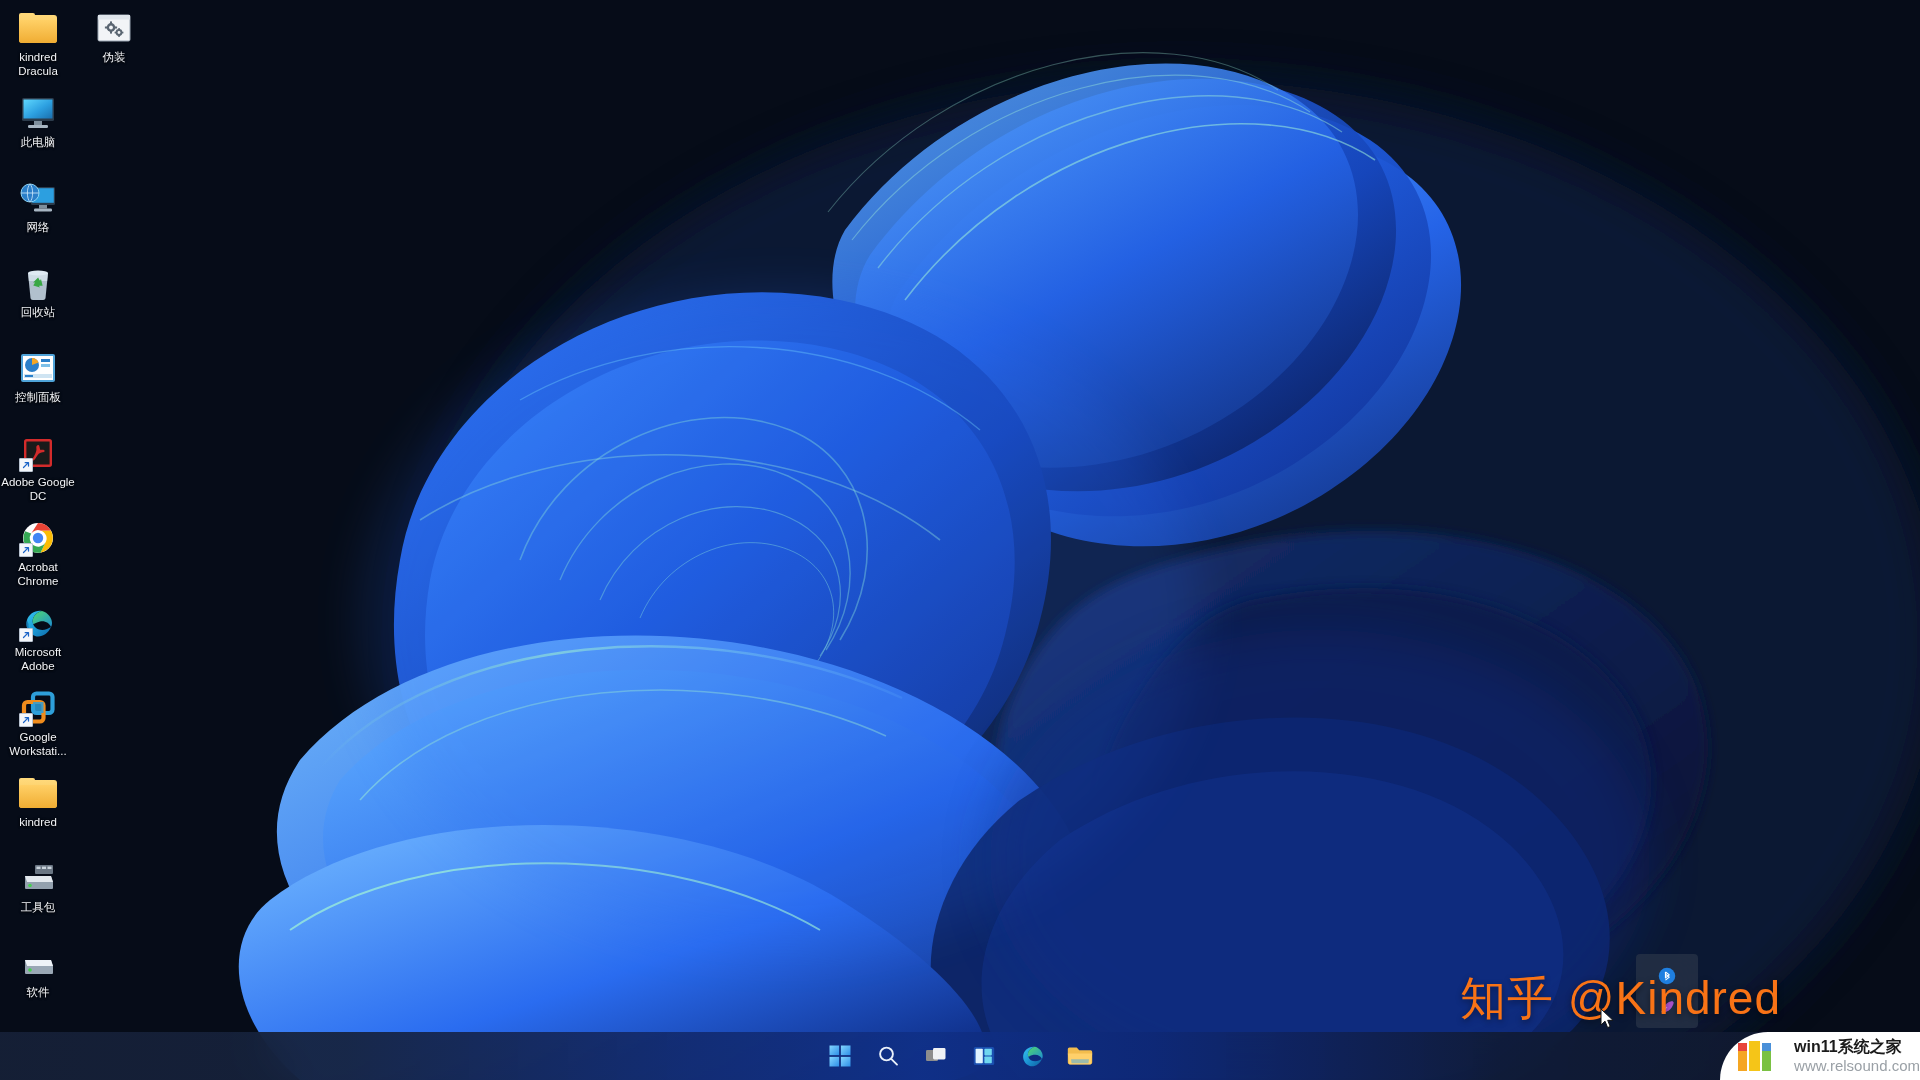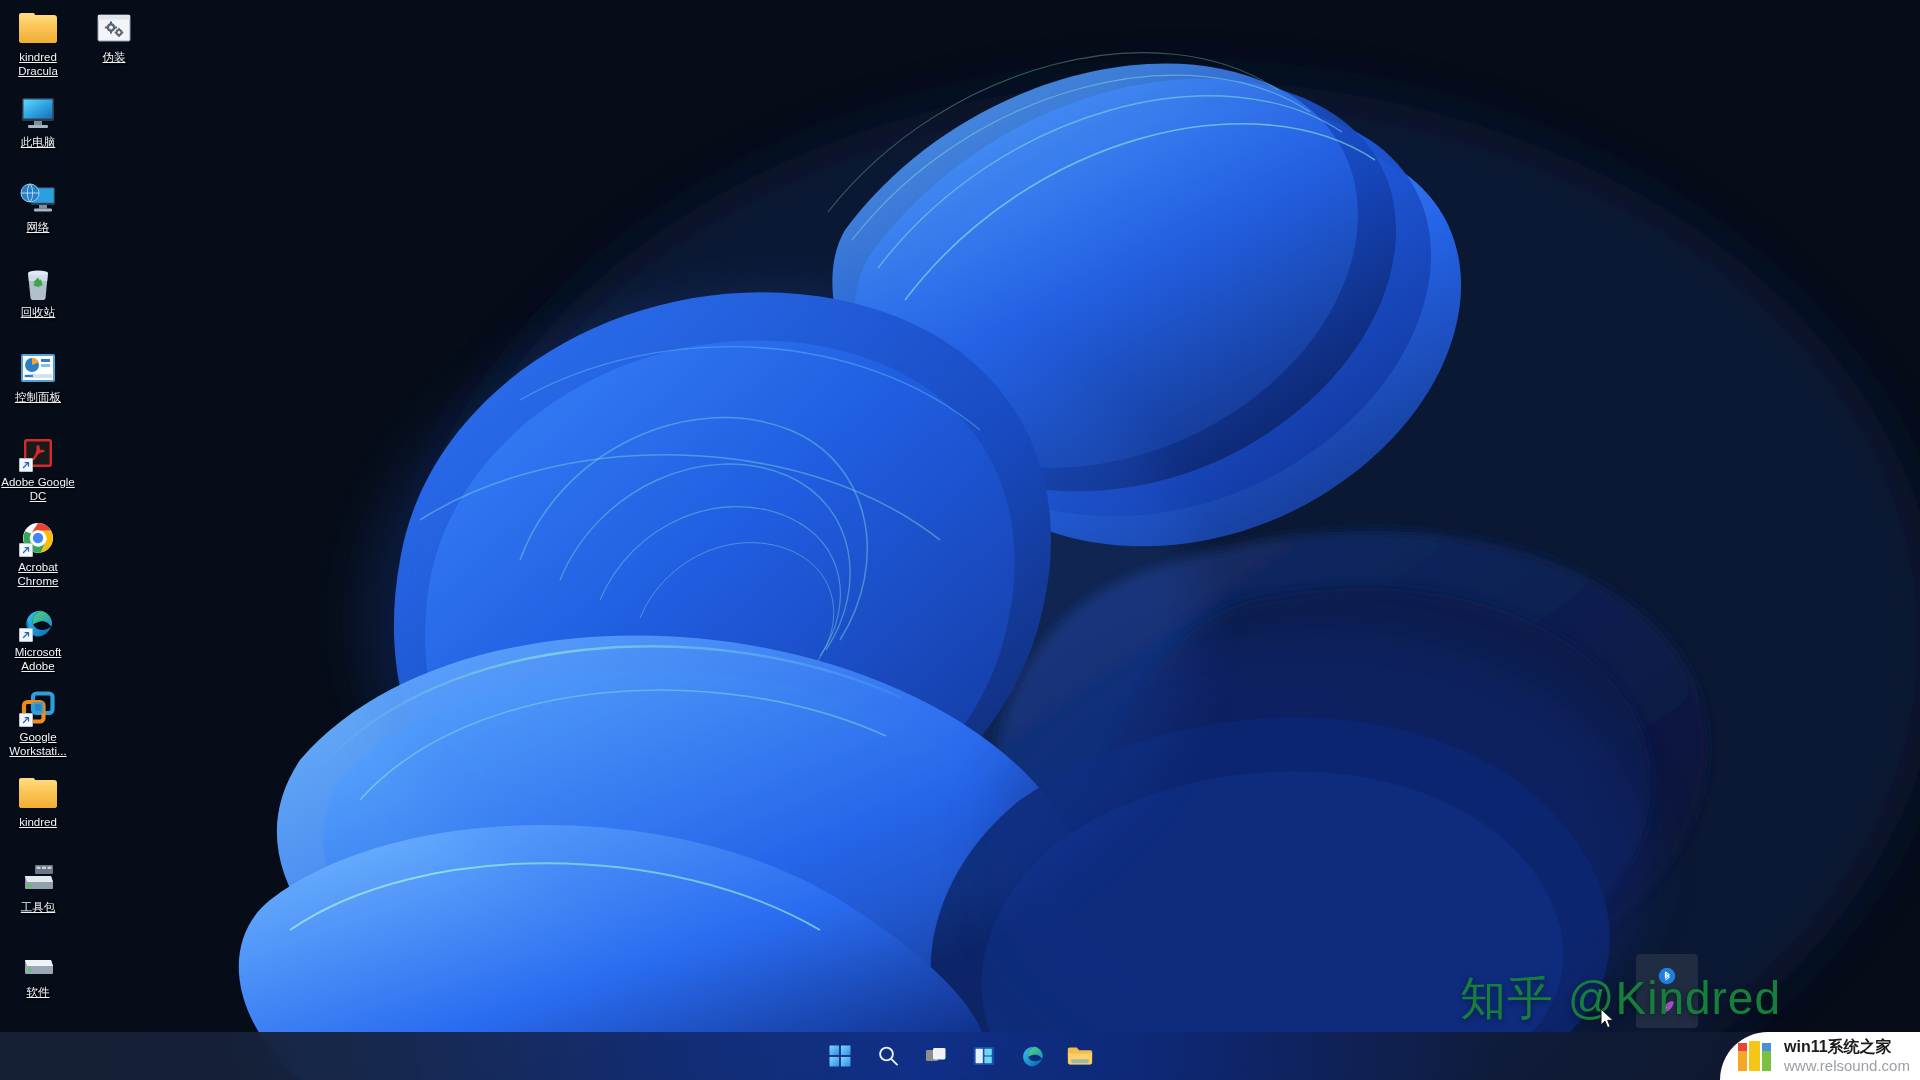--- a/index.html
+++ b/index.html
@@ -39,21 +39,20 @@
     display:flex; align-items:center; justify-content:center;
     position:relative;
     margin-bottom:3px;
   }
   .dicon .label {
     font-size:11.5px; line-height:13.5px; color:#f2f4f8;
     text-align:center; width:74px;
     text-shadow:0 1px 2px rgba(0,0,0,0.9), 0 0 3px rgba(0,0,0,0.8);
     word-break:break-word;
     font-family:"Liberation Sans", sans-serif;
-    text-decoration:underline;
   }
   
   .shortcut {
     position:absolute; left:1px; bottom:1px;
     width:14px; height:14px; background:#f3f6fa;
     border:1px solid #b8c2cf; border-radius:1px;
     display:flex; align-items:center; justify-content:center;
     font-size:10px; color:#1a63c7; line-height:1;
   }
   .shortcut svg { width:10px; height:10px; display:block; }
@@ -129,33 +128,34 @@
 
   
   #cursor {
     position:absolute; left:1600px; top:1008px;
     width:16px; height:22px; pointer-events:none; z-index:60;
   }
 
   
   #zhihu-wm {
     position:absolute; left:1460px; top:968px;
-    font-size:46px; color:#15803d; letter-spacing:1px;
+    font-size:46px; color:#f97316; letter-spacing:1px;
     font-family:"Liberation Sans", sans-serif;
     text-shadow:0 2px 6px rgba(0,0,0,0.45);
     white-space:nowrap; z-index:50;
   }
   #site-wm {
     position:absolute; right:0px; bottom:0px;
     width:200px; height:48px;
     background:#ffffff;
     border-radius:100px 0 0 0;
     display:flex; align-items:center; gap:6px;
     padding-left:14px;
     z-index:55;
+    justify-content:space-between;
   }
   #site-wm .wmtext { display:flex; flex-direction:column; line-height:1.05; }
   #site-wm .l1 { font-size:16px; color:#1b1b1b; font-weight:bold; white-space:nowrap; }
   #site-wm .l2 { font-size:15px; color:#9aa0a6; white-space:nowrap; margin-top:2px; }
 </style>
 </head>
 <body>
 
 <div id="wallpaper">
   <svg id="bloomsvg" viewBox="0 0 1920 1080" preserveAspectRatio="none">

